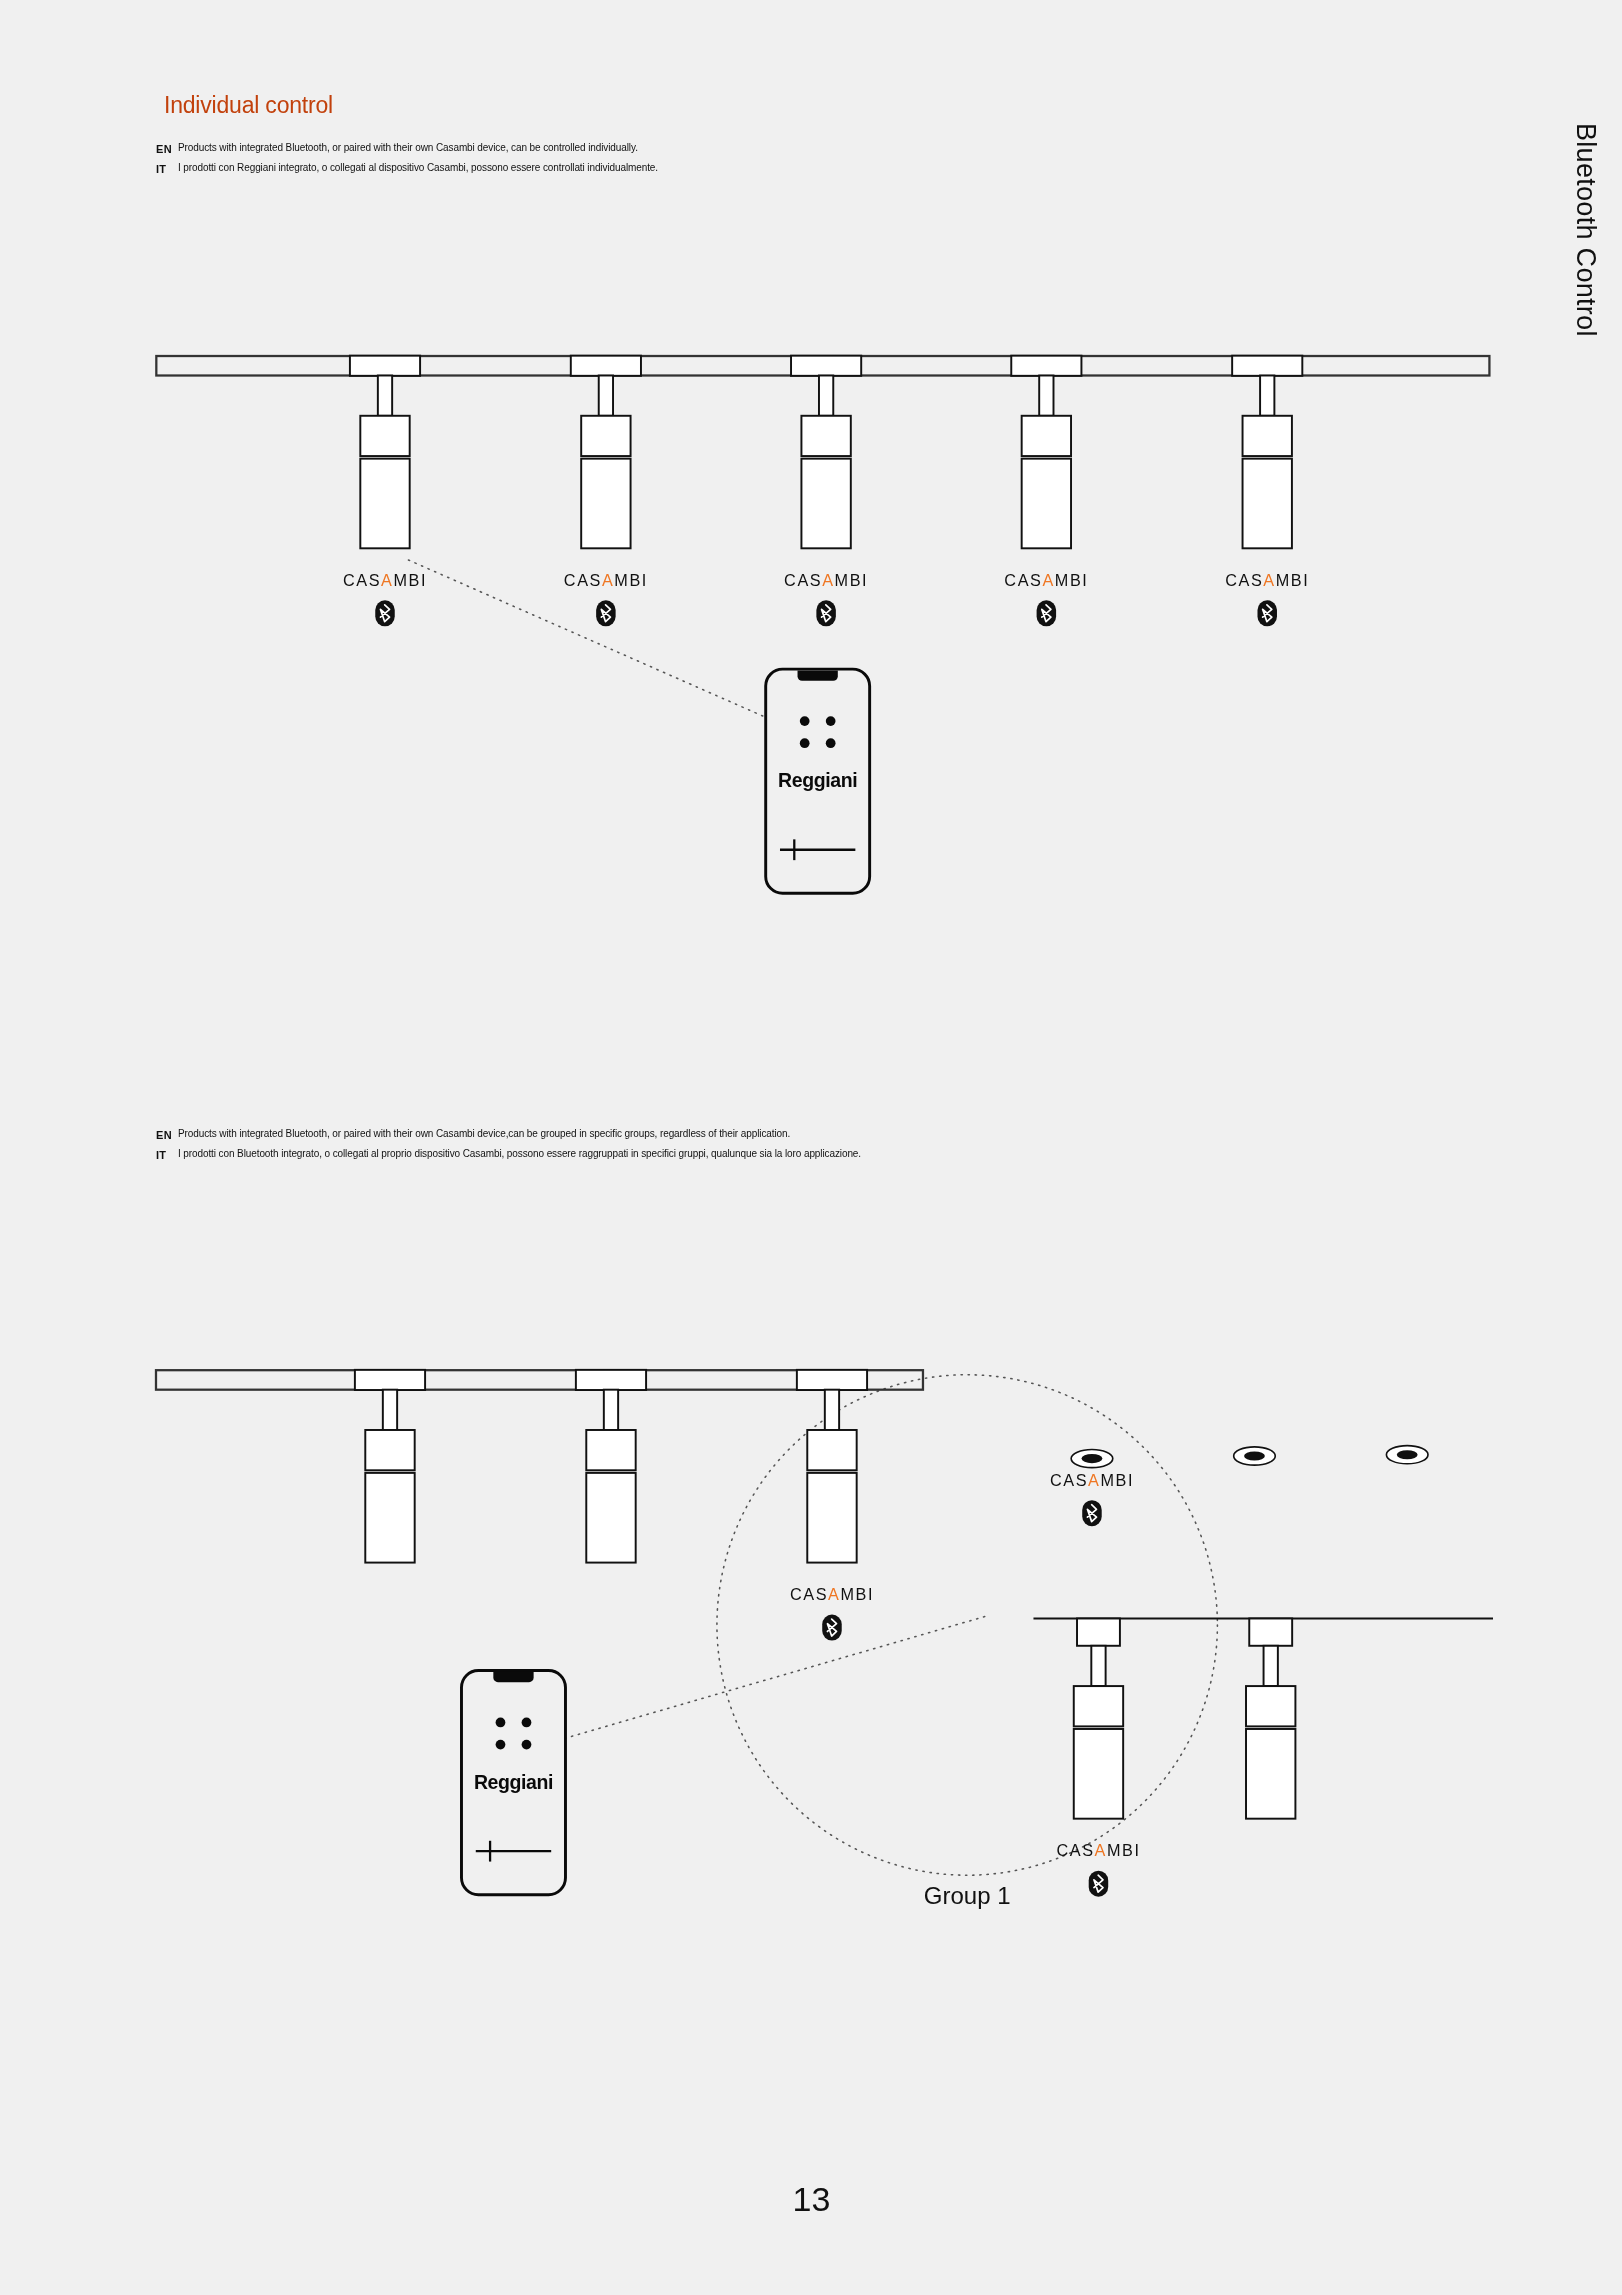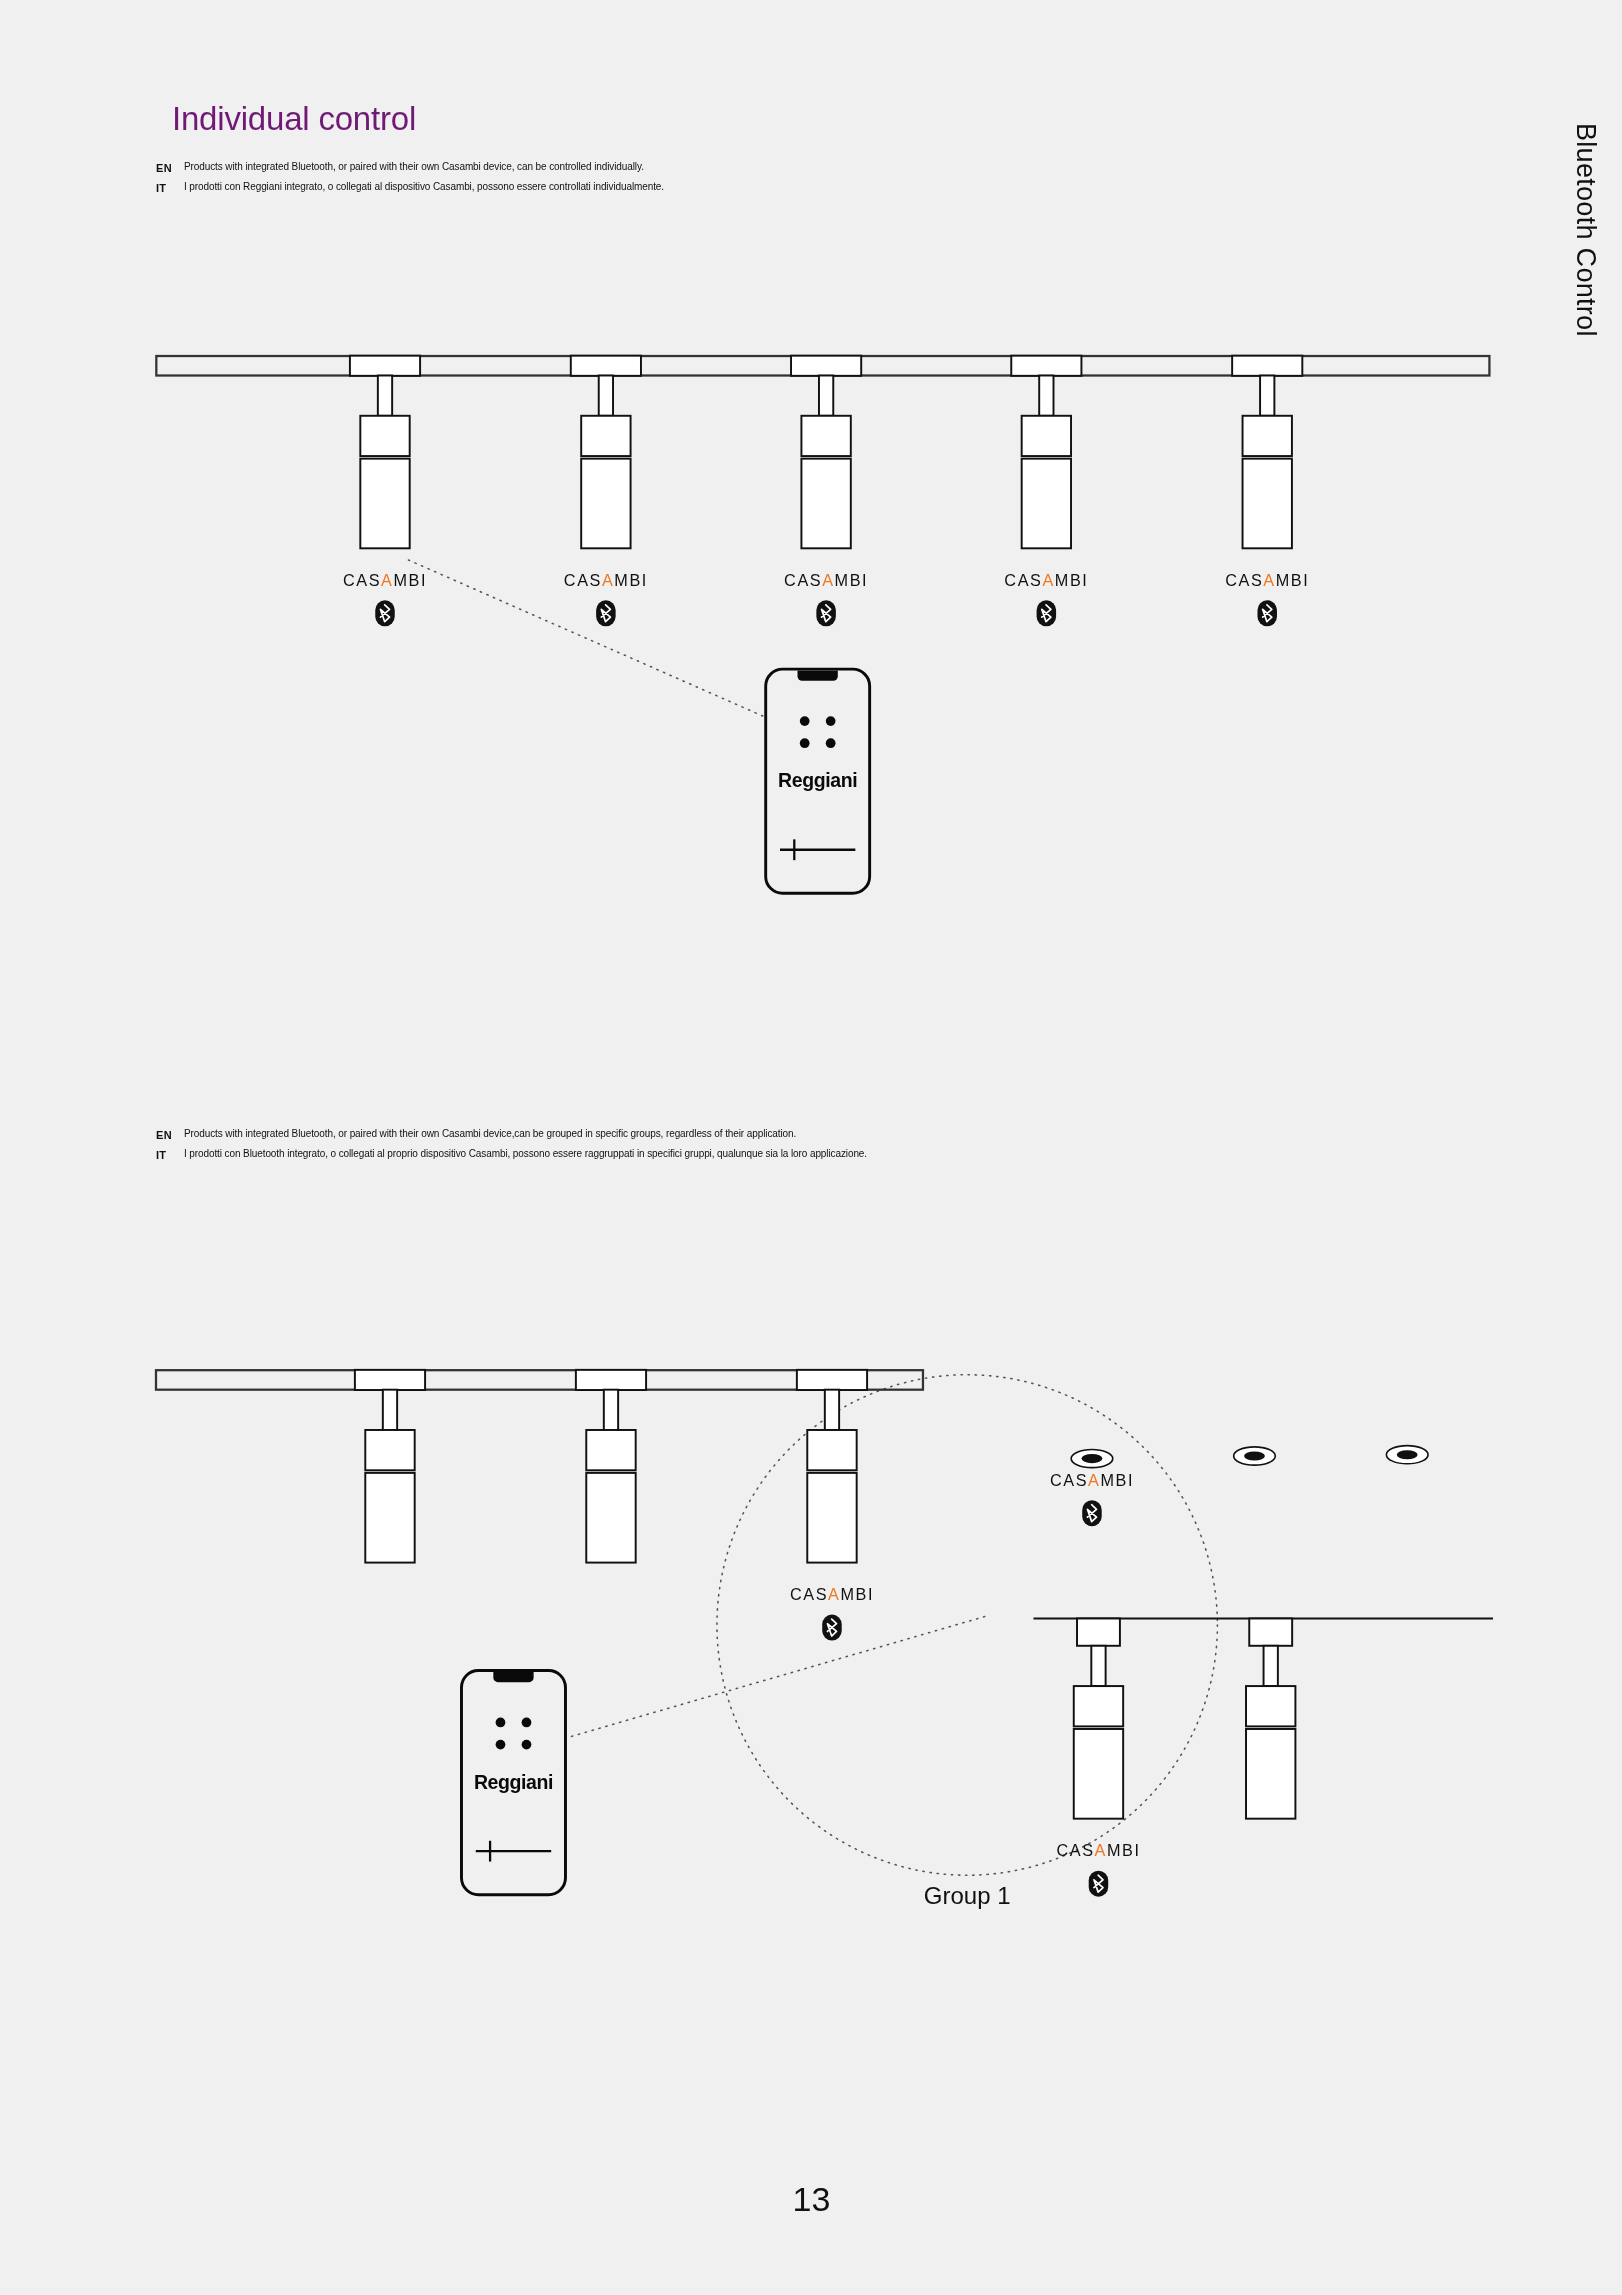--- a/index.html
+++ b/index.html
@@ -20,33 +20,32 @@
     writing-mode:vertical-rl;
     font-size:27px;
     letter-spacing:0.3px;
     color:#111;
     white-space:nowrap;
   }
 
   
   .section{position:absolute;left:156px;}
   .sec-title{
-    font-size:33px;
+    font-size:23px;
     font-weight:400;
     letter-spacing:-0.2px;
-    margin:16px;
-    color:#701a75;
+    margin:8px;
+    color:#c2410c;
   }
   .copy{margin-top:22px;}
   .copy-row{
     display:flex;
     align-items:flex-start;
     line-height:1.42;
     margin-bottom:3.2px;
-    gap:6px;
   }
   .lang{
     font-size:11px;
     font-weight:700;
     width:22px;
     flex:0 0 22px;
     padding-top:1.3px;
     letter-spacing:0.3px;
   }
   .copy-text{

